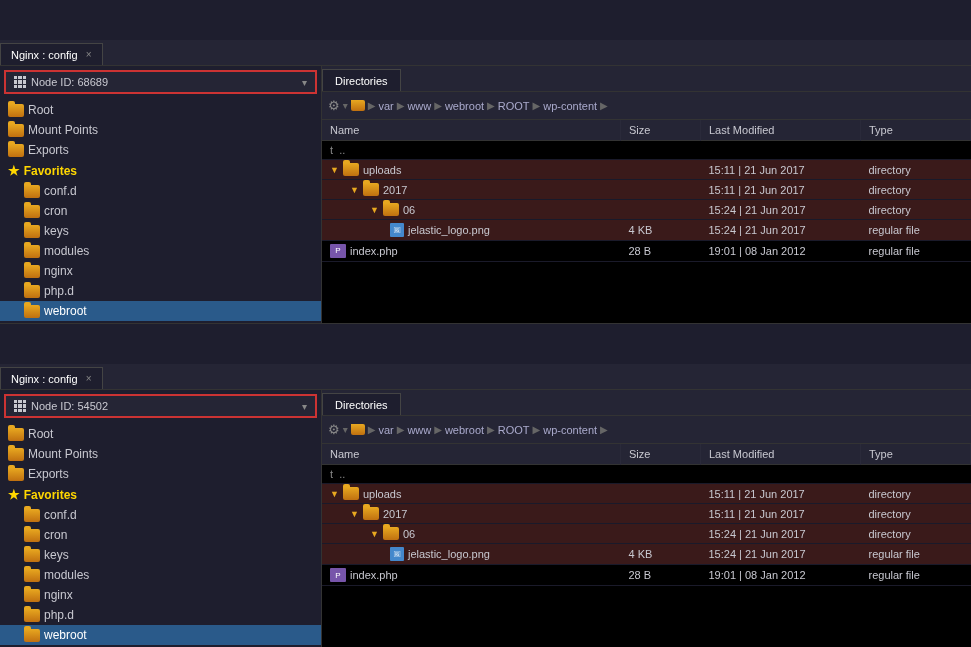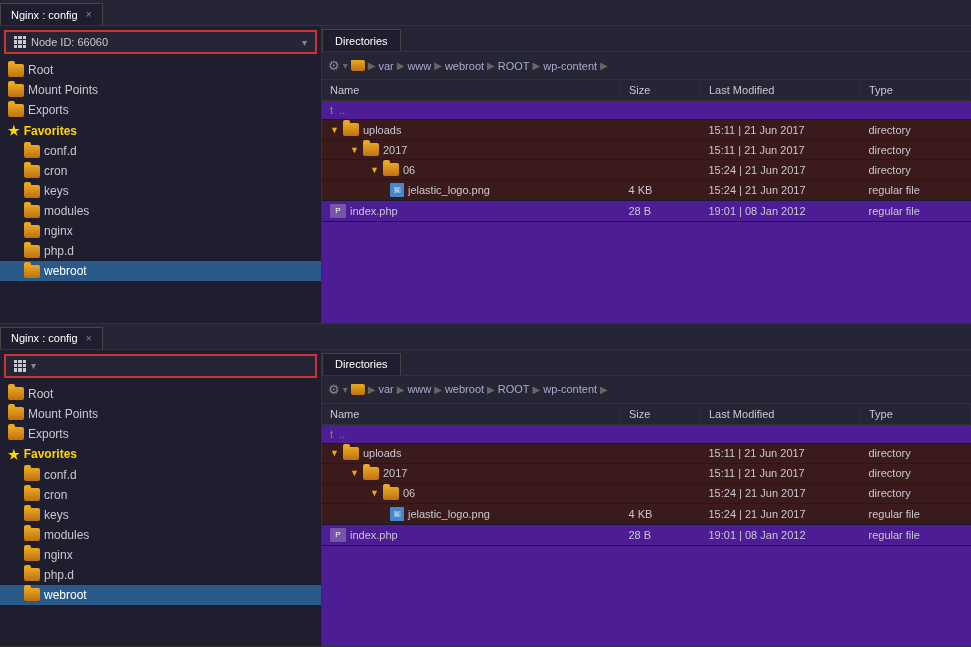--- a/index.html
+++ b/index.html
@@ -20,20 +20,21 @@
       height: 647px;
       background: #1e1e2e;
     }
 
     
     .panel {
       display: flex;
       flex-direction: column;
       flex: 1;
       border-bottom: 1px solid #333;
+      margin-top: 40px;
     }
 
     
     .tab-bar {
       display: flex;
       background: #252535;
       border-bottom: 1px solid #333;
       height: 26px;
       align-items: flex-end;
     }
@@ -157,21 +158,21 @@
     .star-icon {
       color: #ffd700;
       font-size: 13px;
     }
 
     
     .file-browser {
       flex: 1;
       display: flex;
       flex-direction: column;
-      background: #4c1d95;
+      background: #000000;
       overflow: hidden;
     }
 
     .dir-tab-bar {
       display: flex;
       background: #252535;
       border-bottom: 1px solid #333;
       height: 26px;
       align-items: flex-end;
     }
@@ -328,21 +329,21 @@
             <span style="background:#c8c8d0;display:block;"></span>
             <span style="background:#c8c8d0;display:block;"></span>
             <span style="background:#c8c8d0;display:block;"></span>
             <span style="background:#c8c8d0;display:block;"></span>
             <span style="background:#c8c8d0;display:block;"></span>
             <span style="background:#c8c8d0;display:block;"></span>
             <span style="background:#c8c8d0;display:block;"></span>
             <span style="background:#c8c8d0;display:block;"></span>
             <span style="background:#c8c8d0;display:block;"></span>
           </span>
-          <span class="node-label">Node ID: 66060</span>
+          <span class="node-label">Node ID: 68689</span>
           <span class="dropdown-arrow">▾</span>
         </div>
 
         <div class="sidebar-tree">
 
           <div class="tree-item">
             <span class="folder-icon"></span>
             <span>Root</span>
           </div>
 
@@ -533,20 +534,21 @@
             <span style="background:#c8c8d0;display:block;"></span>
             <span style="background:#c8c8d0;display:block;"></span>
             <span style="background:#c8c8d0;display:block;"></span>
             <span style="background:#c8c8d0;display:block;"></span>
             <span style="background:#c8c8d0;display:block;"></span>
             <span style="background:#c8c8d0;display:block;"></span>
             <span style="background:#c8c8d0;display:block;"></span>
             <span style="background:#c8c8d0;display:block;"></span>
             <span style="background:#c8c8d0;display:block;"></span>
           </span>
+          <span class="node-label">Node ID: 54502</span>
           <span class="dropdown-arrow">▾</span>
         </div>
 
         <div class="sidebar-tree">
           <div class="tree-item">
             <span class="folder-icon"></span>
             <span>Root</span>
           </div>
           <div class="tree-item">
             <span class="folder-icon"></span>

